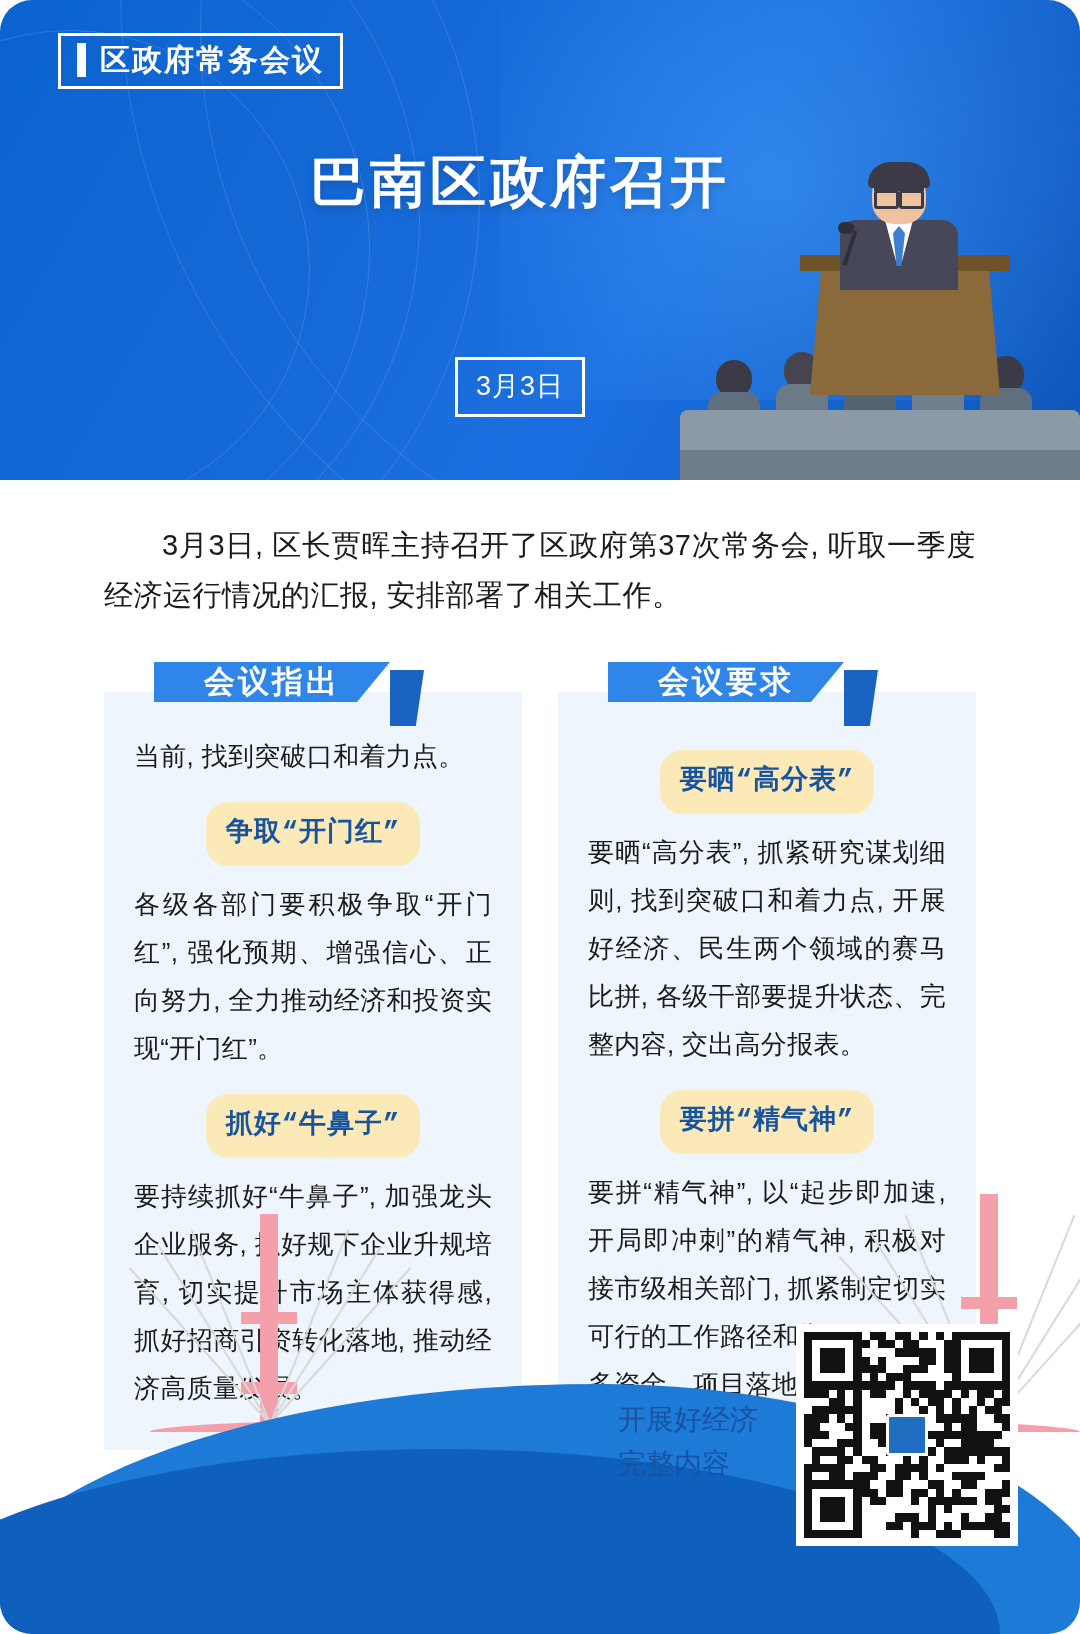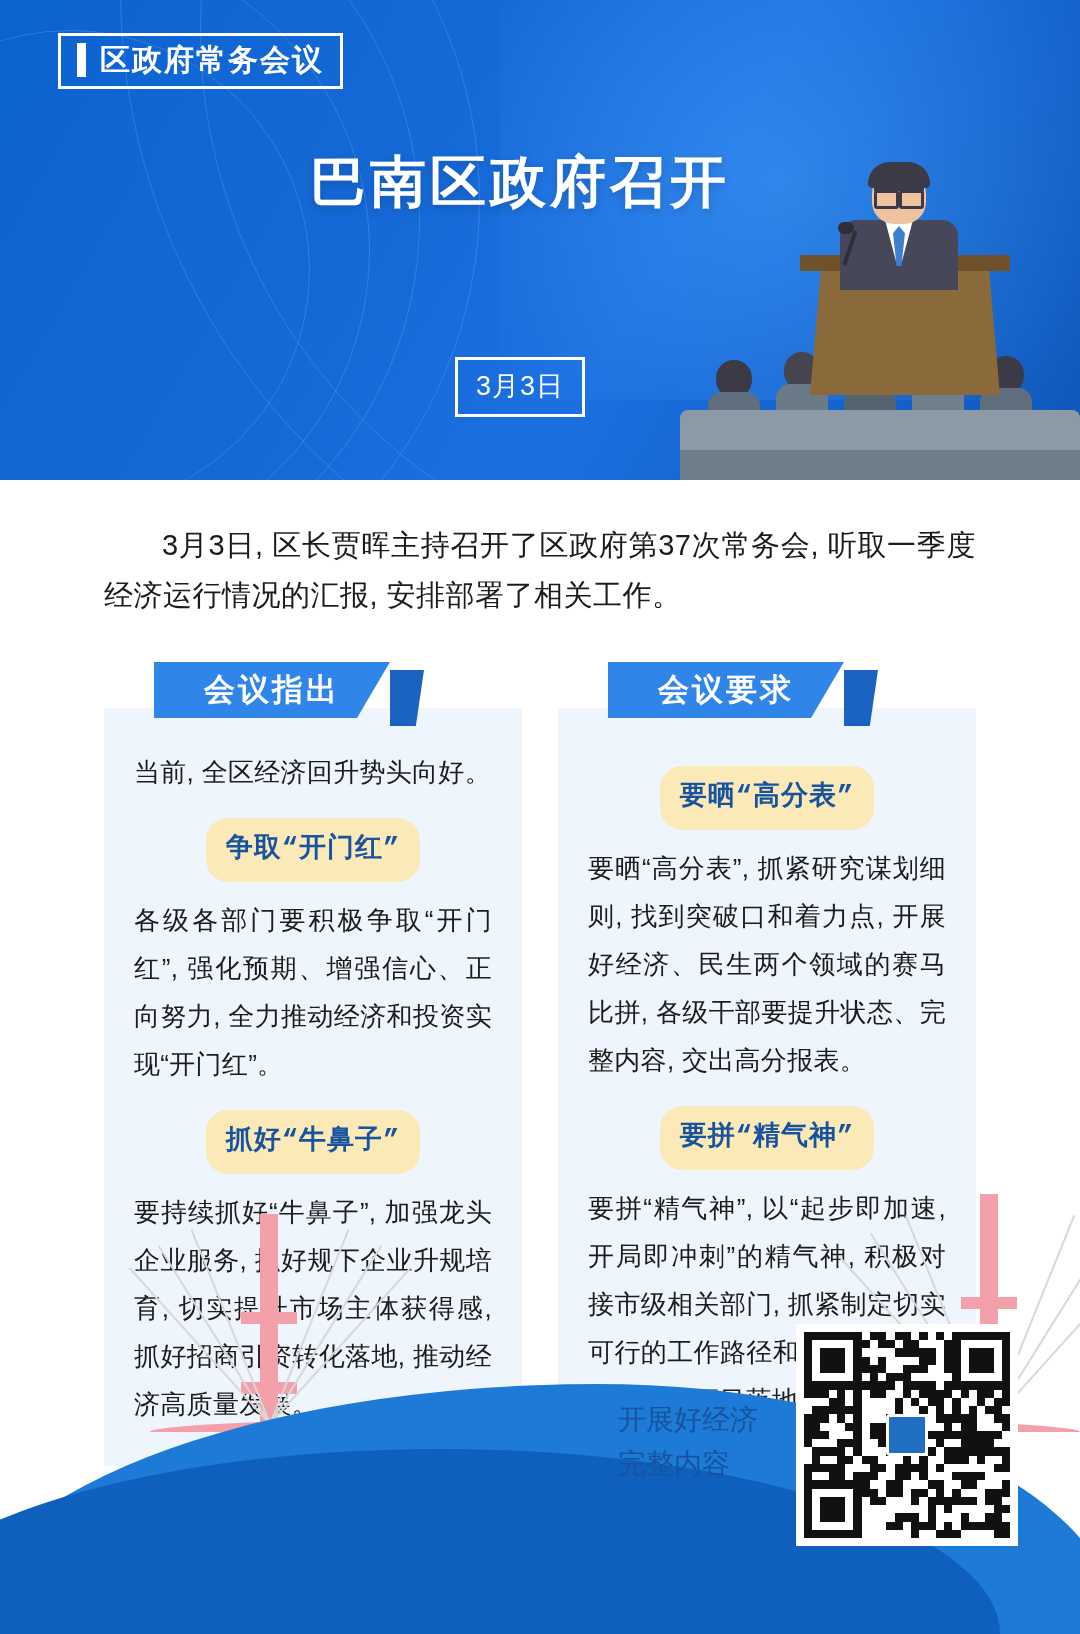--- a/index.html
+++ b/index.html
@@ -9,20 +9,21 @@
     font-family: "Liberation Sans", "DejaVu Sans", sans-serif;
     background: #ffffff;
     overflow: hidden;
   }
   .page {
     position: relative;
     width: 1080px;
     height: 1634px;
     background: #ffffff;
     overflow: hidden;
+    border-radius: 32px;
   }
 
   
   .header {
     position: relative;
     width: 1080px;
     height: 480px;
     background: linear-gradient(120deg, #0b63cf 0%, #1569d6 35%, #1b6fe0 60%, #0f56b8 100%);
     overflow: hidden;
   }
@@ -173,21 +174,21 @@
   .cols {
     position: relative;
     display: flex;
     gap: 36px;
     margin: 42px 104px 0 104px;
   }
   .col { width: 418px; position: relative; }
 
   .col-head {
     position: relative;
-    height: 56px;
+    height: 40px;
     width: 236px;
     background: #2f86e8;
     color: #ffffff;
     font-size: 31px;
     font-weight: bold;
     letter-spacing: 3px;
     display: flex;
     align-items: center;
     justify-content: center;
     clip-path: polygon(0 0, 100% 0, 86% 100%, 0 100%);
@@ -373,21 +374,21 @@
     </div>
 
     <div class="cols">
 
       <div class="col">
         <div style="position:relative;">
           <div class="col-head-shadow"></div>
           <div class="col-head">会议指出</div>
         </div>
         <div class="col-body">
-          <p>当前, 全区经济回升势头向好。</p>
+          <p>当前, 找到突破口和着力点。</p>
           <div class="center-tag">
             <span class="subtag">争取“开门红”</span>
           </div>
           <p>各级各部门要积极争取“开门红”, 强化预期、增强信心、正向努力, 全力推动经济和投资实现“开门红”。</p>
           <div class="center-tag">
             <span class="subtag">抓好“牛鼻子”</span>
           </div>
           <p>要持续抓好“牛鼻子”, 加强龙头企业服务, 抓好规下企业升规培育, 切实提升市场主体获得感, 抓好招商引资转化落地, 推动经济高质量发展。</p>
         </div>
       </div>

